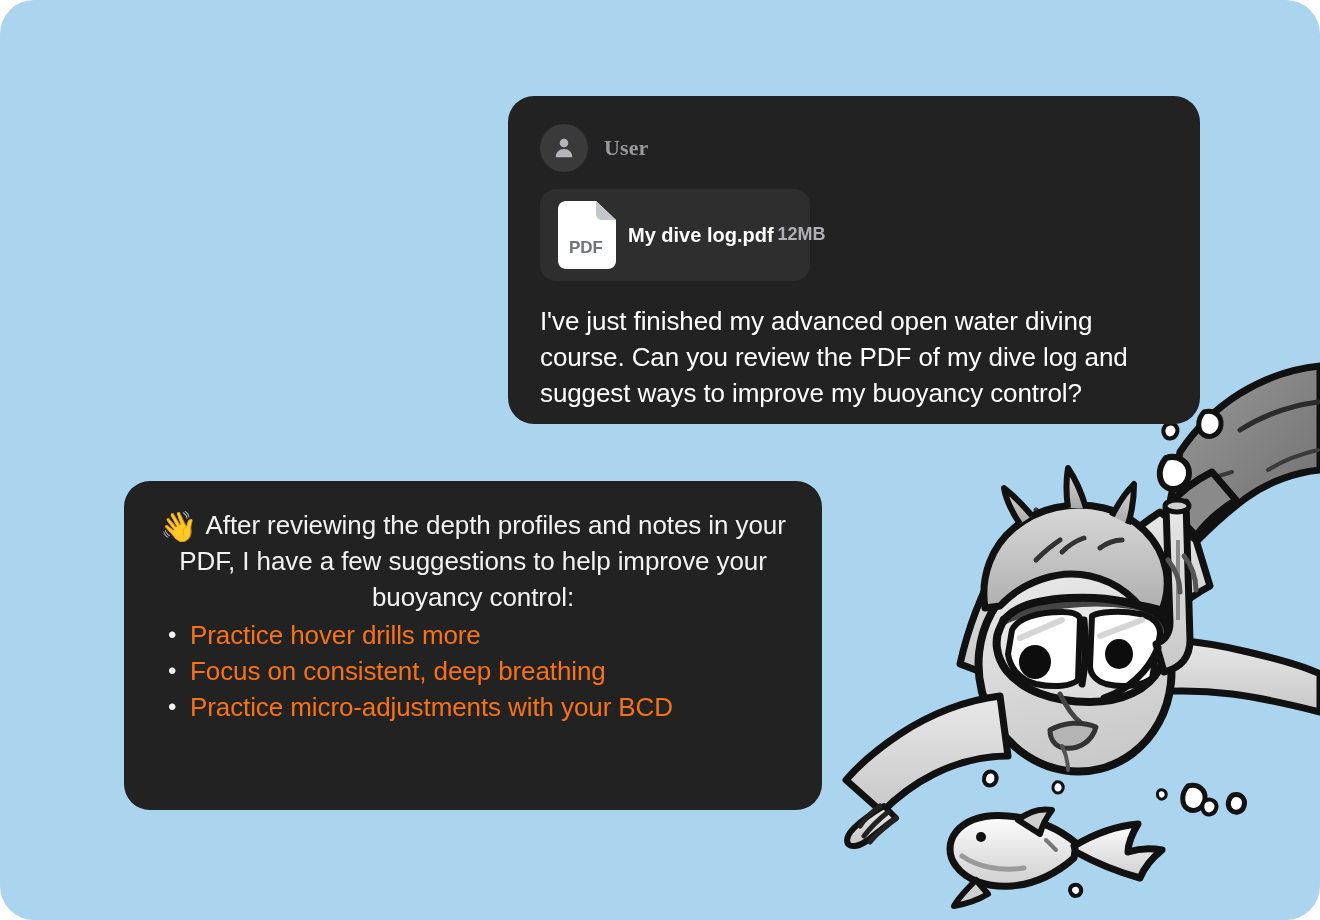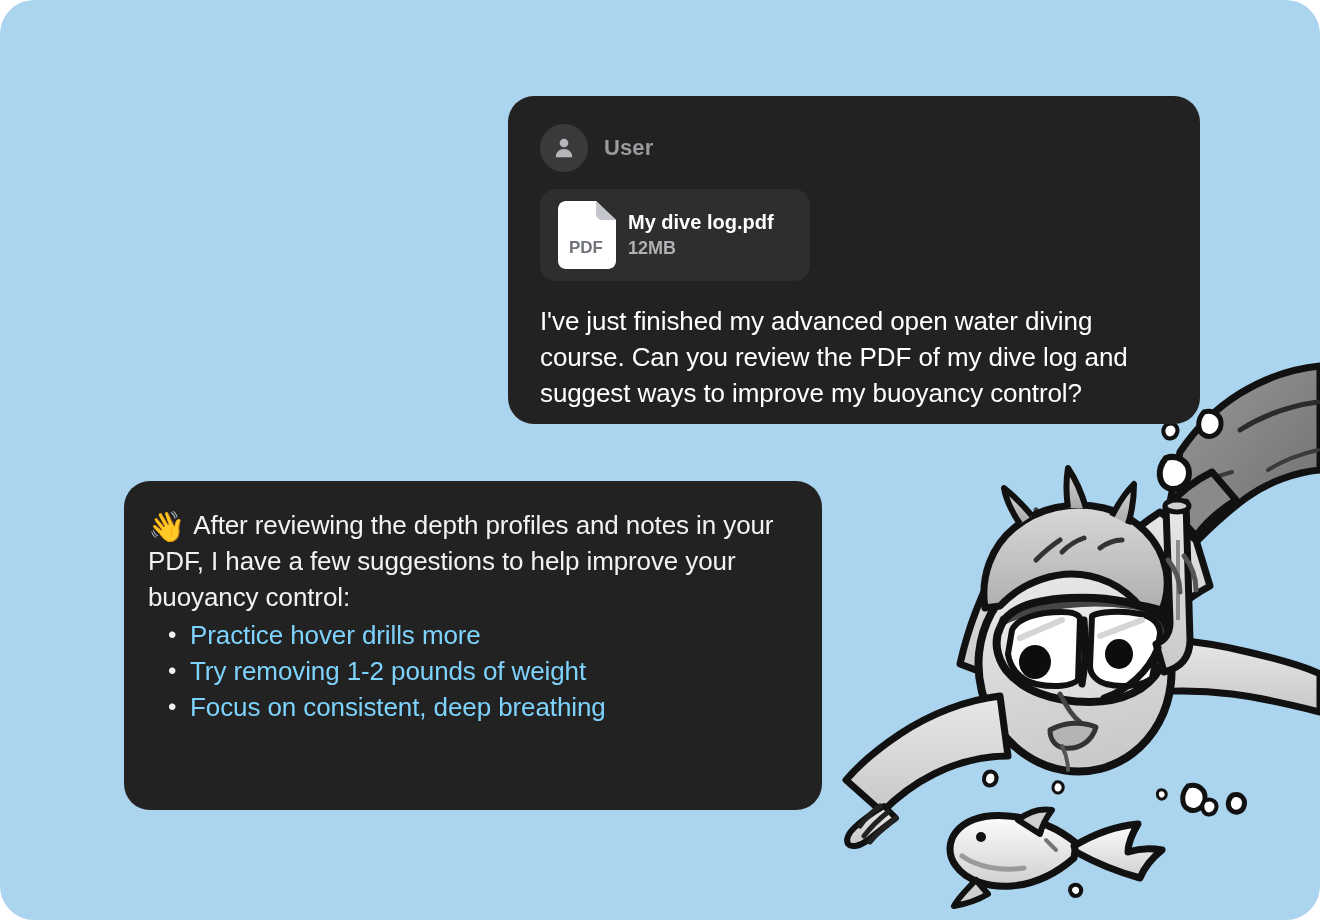--- a/index.html
+++ b/index.html
@@ -56,20 +56,21 @@
     padding: 26px 24px 0 24px;
   }
 
   
   .user-header {
     display: flex;
     align-items: center;
     gap: 16px;
     height: 52px;
     padding-left: 2px;
+    font-family: Liberation Serif, serif;
   }
 
   .avatar {
     width: 48px;
     height: 48px;
     border-radius: 50%;
     background: #3a3a3a;
     display: flex;
     align-items: center;
     justify-content: center;
@@ -103,21 +104,20 @@
     width: 54px;
     height: 68px;
     flex: none;
     position: relative;
   }
 
   .pdf-icon svg { display: block; }
 
   .attachment-meta {
     display: flex;
-    flex-direction: column;
     gap: 4px;
     min-width: 0;
   }
 
   .attachment-name {
     font-size: 20px;
     font-weight: bold;
     color: #ffffff;
     white-space: nowrap;
   }
@@ -143,41 +143,42 @@
     font-size: 26px;
     line-height: 36px;
     color: #f2f2f2;
     letter-spacing: -0.1px;
   }
 
   .assistant-intro {
     display: block;
     padding-left: 0;
     text-indent: 0;
+    text-align: center;
   }
 
   .wave-emoji {
     font-size: 30px;
     line-height: 1;
     vertical-align: -3px;
     margin-right: 8px;
   }
 
   .assistant-list {
     list-style: none;
     margin-top: 2px;
     padding-left: 14px;
   }
 
   .assistant-list li {
     position: relative;
     padding-left: 28px;
     font-size: 26px;
     line-height: 36px;
-    color: #7dd3fc;
+    color: #f97316;
     letter-spacing: -0.1px;
   }
 
   .assistant-list li::before {
     content: "\2022";
     position: absolute;
     left: 6px;
     top: 0;
     font-size: 24px;
     line-height: 36px;
@@ -360,19 +361,19 @@
 
     <p class="user-text">I've just finished my advanced open water diving course. Can you review the PDF of my dive log and suggest ways to improve my buoyancy control?</p>
   </div>
 
   <div class="bubble" id="assistant-bubble">
     <div class="assistant-body">
       <p class="assistant-intro"><span class="wave-emoji">👋</span><span>After reviewing the depth profiles and notes in your PDF, I have a few suggestions to help improve your buoyancy control:</span></p>
 
       <ul class="assistant-list">
         <li>Practice hover drills more</li>
-        <li>Try removing 1-2 pounds of weight</li>
         <li>Focus on consistent, deep breathing</li>
+        <li>Practice micro-adjustments with your BCD</li>
       </ul>
     </div>
   </div>
 
 </div>
 
 </body></html>

